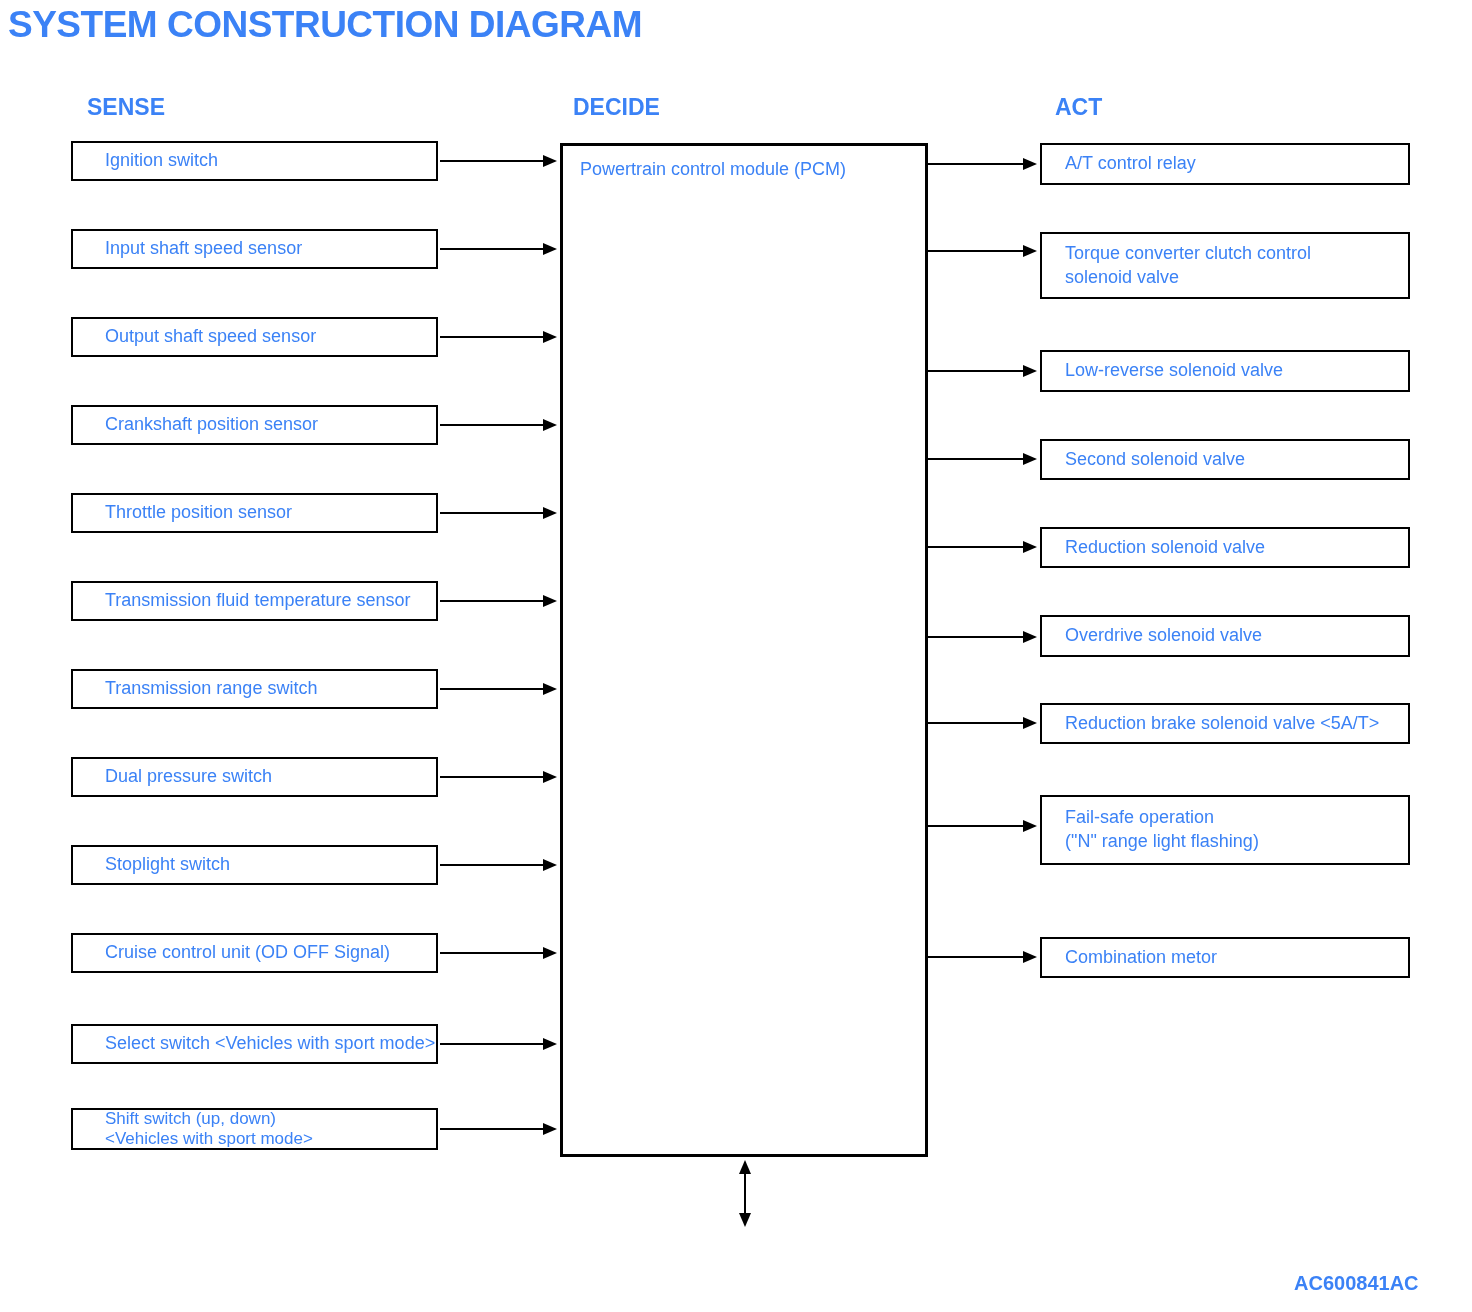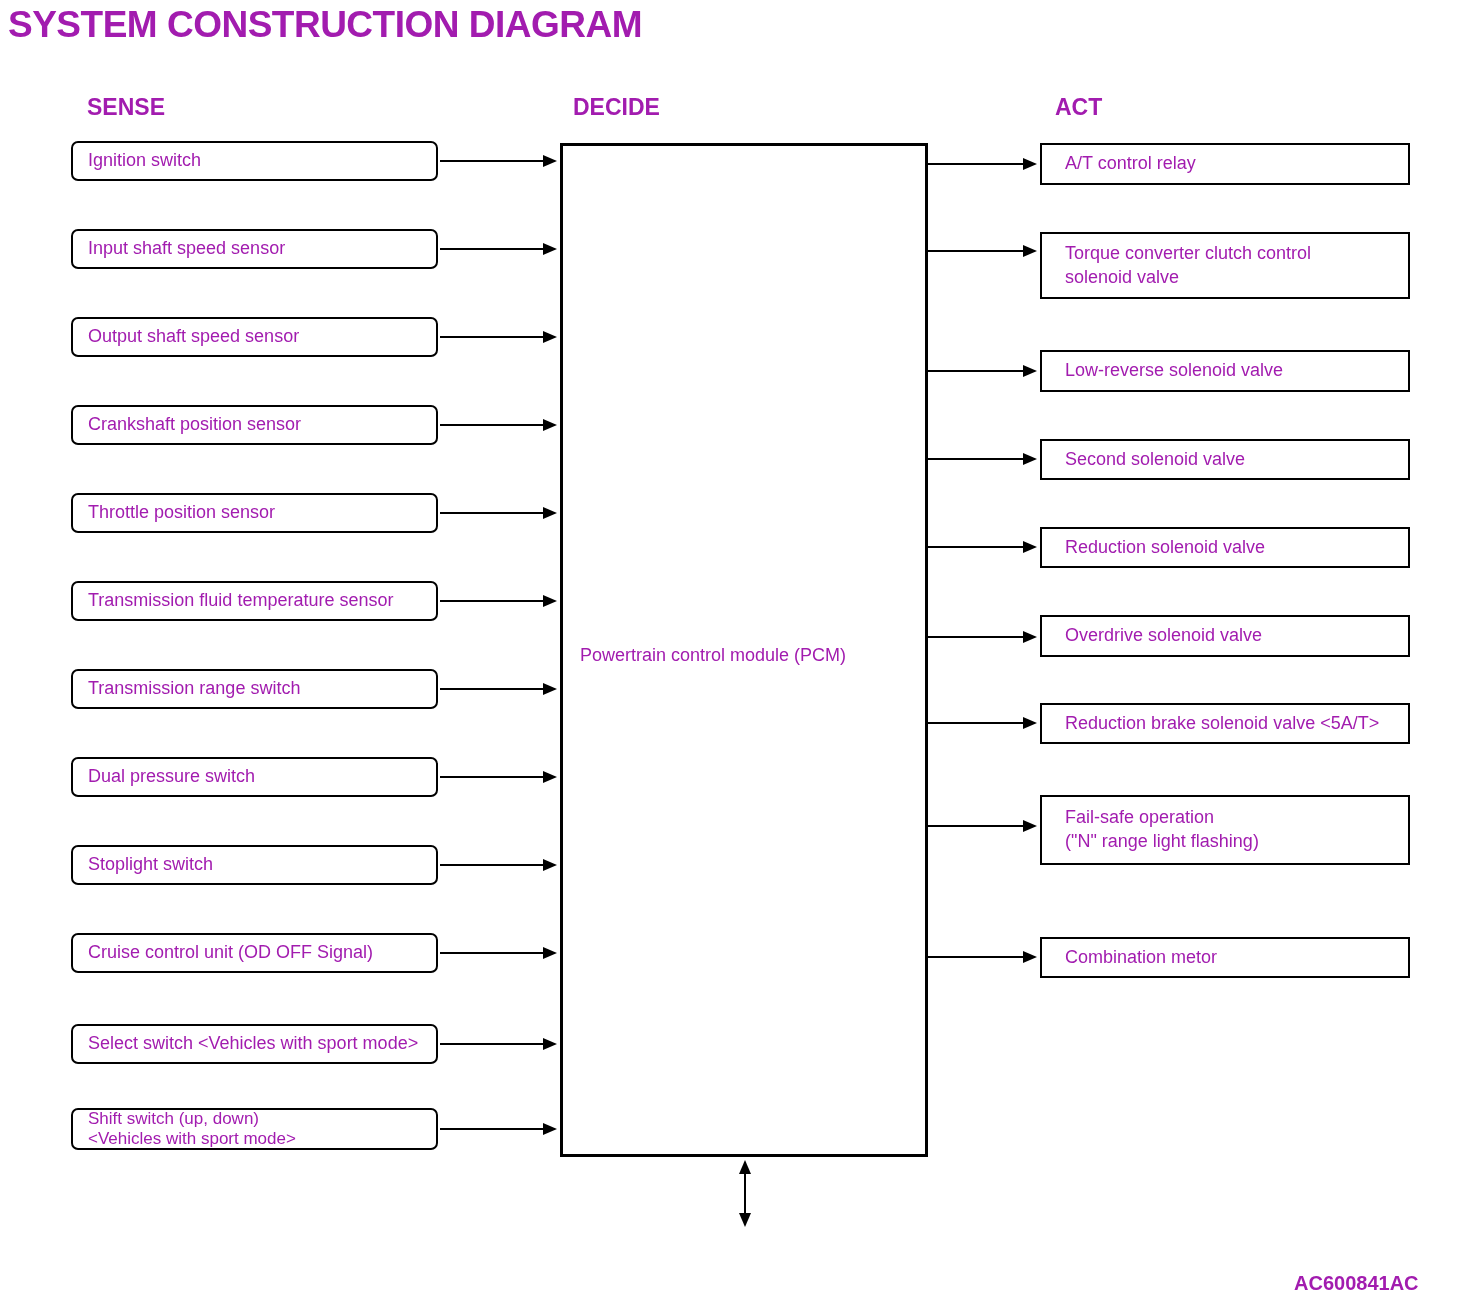--- a/index.html
+++ b/index.html
@@ -1,36 +1,36 @@
 <!DOCTYPE html>
 <html><head>
 <meta charset="utf-8">
 <style>
   html,body{margin:0;padding:0;background:#ffffff;}
   .canvas{
     position:relative;width:1472px;height:1312px;background:#ffffff;
-    font-family:"Liberation Sans","DejaVu Sans",sans-serif;color:#a21caf;overflow:hidden;
+    font-family:"Liberation Sans","DejaVu Sans",sans-serif;color:#3b82f6;overflow:hidden;
   }
   .title{
     position:absolute;left:8px;top:4px;font-size:37px;font-weight:bold;
     letter-spacing:-0.5px;white-space:nowrap;
   }
   .colhead{position:absolute;top:94px;font-size:23px;font-weight:bold;white-space:nowrap;}
   .colhead.sense{left:87px;}
   .colhead.decide{left:573px;}
   .colhead.act{left:1055px;}
   .box{
     position:absolute;border:2px solid #000;background:#fff;box-sizing:border-box;
     display:flex;align-items:center;font-size:18px;line-height:1.32;
   }
-  .lbox{left:71px;width:367px;height:40px;padding-left:15px;border-radius:7px;}
+  .lbox{left:71px;width:367px;height:40px;padding-left:32px;}
   .rbox{left:1040px;width:370px;padding-left:23px;}
   .pcm{
     left:560px;top:143px;width:368px;height:1014px;border-width:3px;
-    align-items:center;padding:12px 0 0 17px;
+    align-items:flex-start;padding:12px 0 0 17px;
   }
   .scan{left:560px;top:1227px;width:368px;height:41px;padding-left:18px;}
   .pre{white-space:pre-line;}
   .tight{font-size:17px;line-height:1.18;}
   .code{position:absolute;left:1294px;top:1272px;font-size:20px;font-weight:bold;white-space:nowrap;}
   .wires{position:absolute;left:0;top:0;pointer-events:none;}
   .wires line{stroke:#000000;stroke-width:2;}
 </style>
 </head>
 <body>

